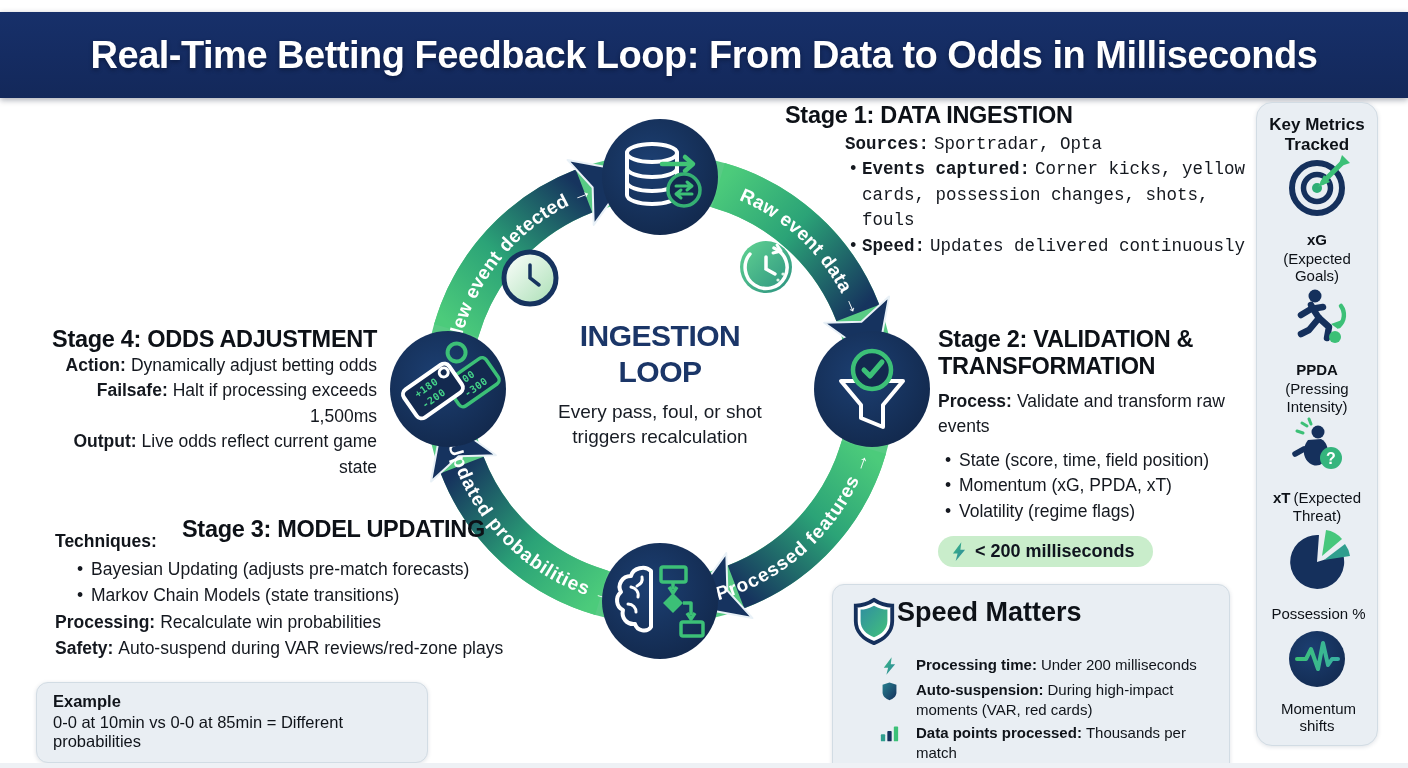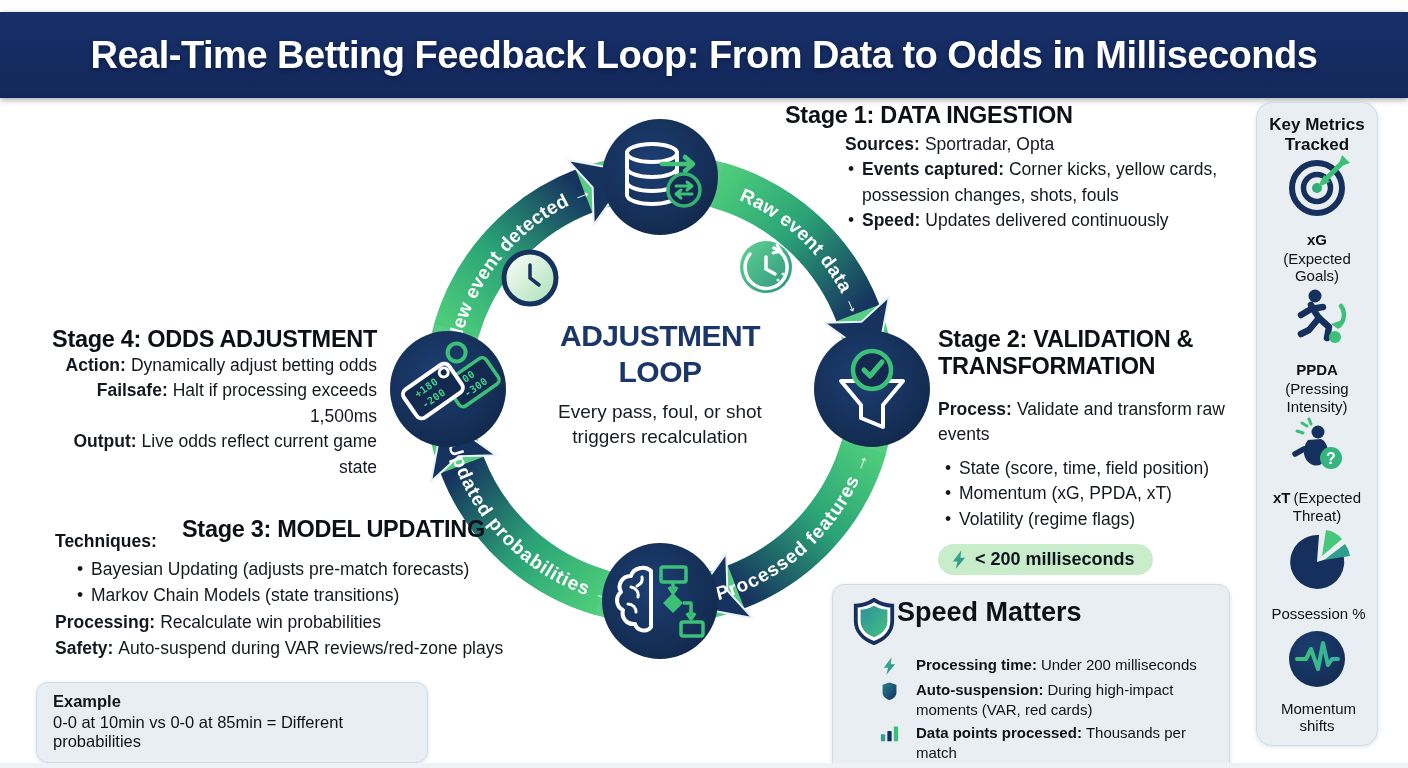--- a/index.html
+++ b/index.html
@@ -30,24 +30,24 @@
   .tag-text  { font:700 10px "DejaVu Sans Mono",monospace; fill:#45d389; letter-spacing:.5px; }
 
   .block { position:absolute; }
   .stage-title { margin:0; font-size:23.5px; font-weight:700; color:#0d1117; letter-spacing:-0.3px; line-height:1.15; }
   .line { font-size:17.5px; line-height:1.45; color:#14181f; }
   .line b { margin-right:5px; }
   .bullet { position:relative; padding-left:17px; }
   .bullet::before { content:"•"; position:absolute; left:3px; top:0; }
 
   .stage1 { left:785px; top:16px; width:470px; }
-  .stage1-body { margin-left:60px; margin-top:3px; }
+  .stage1-body { margin-left:60px; margin-top:3px;font-family:Liberation Mono, monospace; }
 
   .stage2 { left:938px; top:240px; width:330px; }
-  .stage2 .line.proc { margin-top:17px; }
+  .stage2 .line.proc { margin-top:9px; }
   .stage2 .bullets { margin-top:8px; margin-left:4px; }
   .pill {
     display:inline-flex; align-items:center; gap:9px;
     background:#c9edcb; border-radius:17px; padding:5px 18px 5px 13px;
     margin-top:12px; font-size:18px; font-weight:700; color:#10141f;
   }
 
   .stage4 { left:35px; top:240px; width:342px; text-align:right; }
 
   .stage3 { left:50px; top:430px; width:460px; height:150px; }
@@ -307,21 +307,21 @@
     <div class="line s3-proc">
       <b>Processing:</b><span>Recalculate win probabilities</span>
     </div>
     <div class="line s3-safe">
       <b>Safety:</b><span>Auto-suspend during VAR reviews/red-zone plays</span>
     </div>
   </section>
 
   <section class="block center-text">
     <div class="center-title">
-      <div>ADJUSTMENT</div>
+      <div>INGESTION</div>
       <div>LOOP</div>
     </div>
     <div class="center-sub">Every pass, foul, or shot triggers recalculation</div>
   </section>
 
   <section class="block panel example-box">
     <div class="ex-title">Example</div>
     <div class="ex-text">0-0 at 10min vs 0-0 at 85min = Different probabilities</div>
   </section>
 

